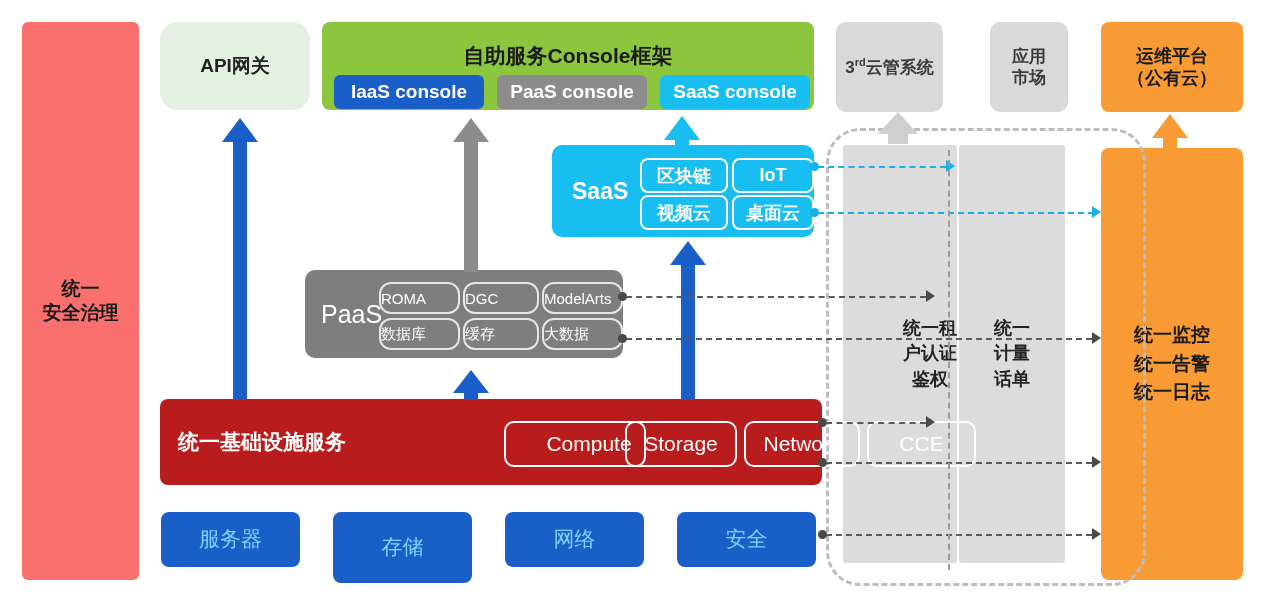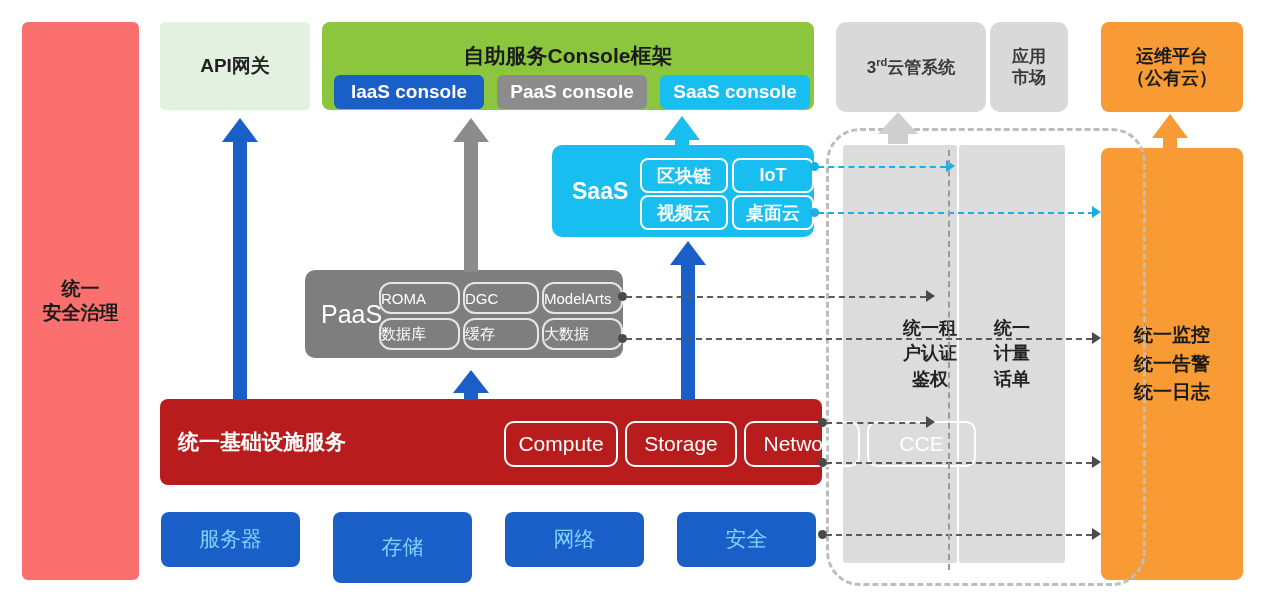--- a/index.html
+++ b/index.html
@@ -6,21 +6,21 @@
   body{font-family:"Liberation Sans","DejaVu Sans",sans-serif;}
   #stage{position:relative;width:1265px;height:605px;background:#ffffff;overflow:hidden;}
   .box{position:absolute;box-sizing:border-box;display:flex;align-items:center;justify-content:center;text-align:center;border-radius:8px;}
   .lbl{line-height:1.25;white-space:pre-line;}
 
   
   .security{background:#F9706E;border-radius:6px;}
   .security .lbl{color:#1a1a1a;font-size:19px;font-weight:600;}
 
   
-  .apigw{background:#E3F2E0;border-radius:5px;}
+  .apigw{background:#E3F2E0;border-radius:18px;}
   .apigw .lbl{color:#222;font-size:19px;font-weight:600;}
 
   
   .console-frame{background:#8CC63E;border-radius:8px;display:block;}
   .console-title{position:absolute;left:0;right:0;top:20px;text-align:center;color:#1a1a1a;font-size:21px;font-weight:700;}
   .chip{position:absolute;border-radius:6px;display:flex;align-items:center;justify-content:center;color:#fff;font-size:19px;font-weight:600;height:34px;}
   .chip.iaas{background:#1A5FC8;}
   .chip.paas{background:#8C8C8C;}
   .chip.saas{background:#18BEF0;}
 
@@ -89,21 +89,21 @@
       <span>IaaS console</span>
     </div>
     <div class="chip paas" style="left:175px;top:53px;width:150px;">
       <span>PaaS console</span>
     </div>
     <div class="chip saas" style="left:338px;top:53px;width:150px;">
       <span>SaaS console</span>
     </div>
   </div>
 
-  <div class="box grey-card" style="left:836px;top:22px;width:150px;height:90px;">
+  <div class="box grey-card" style="left:836px;top:22px;width:107px;height:90px;">
     <span class="lbl"><span>3</span><sup>rd</sup><span>云管系统</span></span>
   </div>
 
   <div class="box grey-card" style="left:990px;top:22px;width:78px;height:90px;">
     <span class="lbl">应用
 市场</span>
   </div>
 
   <div class="box ops" style="left:1101px;top:22px;width:142px;height:90px;">
     <span class="lbl">运维平台
@@ -162,21 +162,21 @@
     <div class="pill-g" style="left:158px;top:48px;width:72px;height:28px;">
       <span>缓存</span>
     </div>
     <div class="pill-g" style="left:237px;top:48px;width:77px;height:28px;">
       <span>大数据</span>
     </div>
   </div>
 
   <div class="box infra" style="left:160px;top:399px;width:662px;height:86px;display:block;">
     <div class="infra-name">统一基础设施服务</div>
-    <div class="pill-b" style="left:344px;top:22px;width:110px;height:42px;">
+    <div class="pill-b" style="left:344px;top:22px;width:110px;height:42px;padding-left:28px;">
       <span>Compute</span>
     </div>
     <div class="pill-b" style="left:465px;top:22px;width:108px;height:42px;">
       <span>Storage</span>
     </div>
     <div class="pill-b" style="left:584px;top:22px;width:112px;height:42px;">
       <span>Network</span>
     </div>
     <div class="pill-b" style="left:707px;top:22px;width:105px;height:42px;">
       <span>CCE</span>

